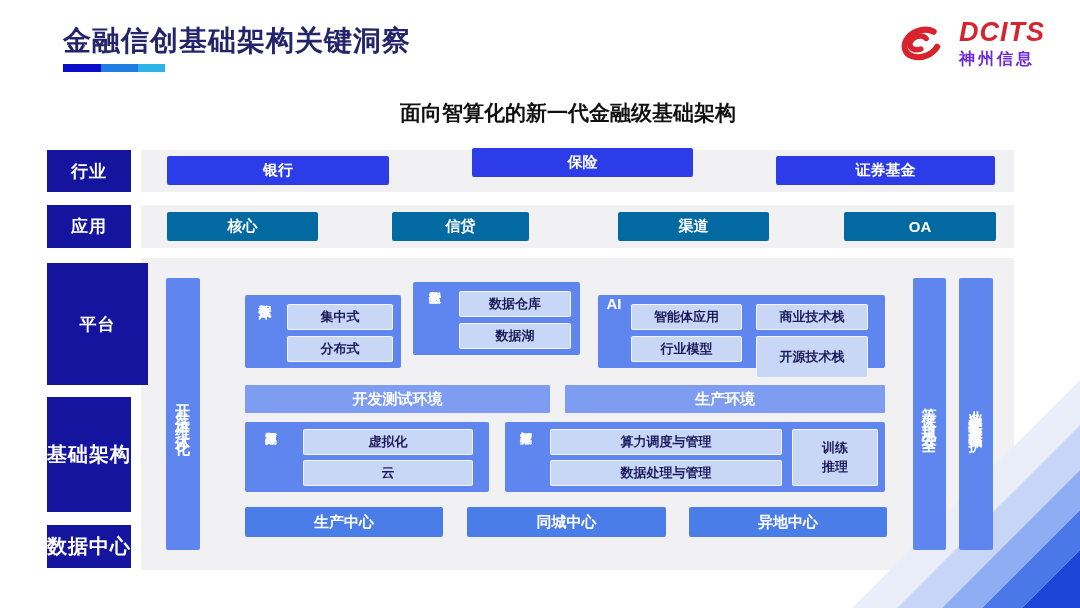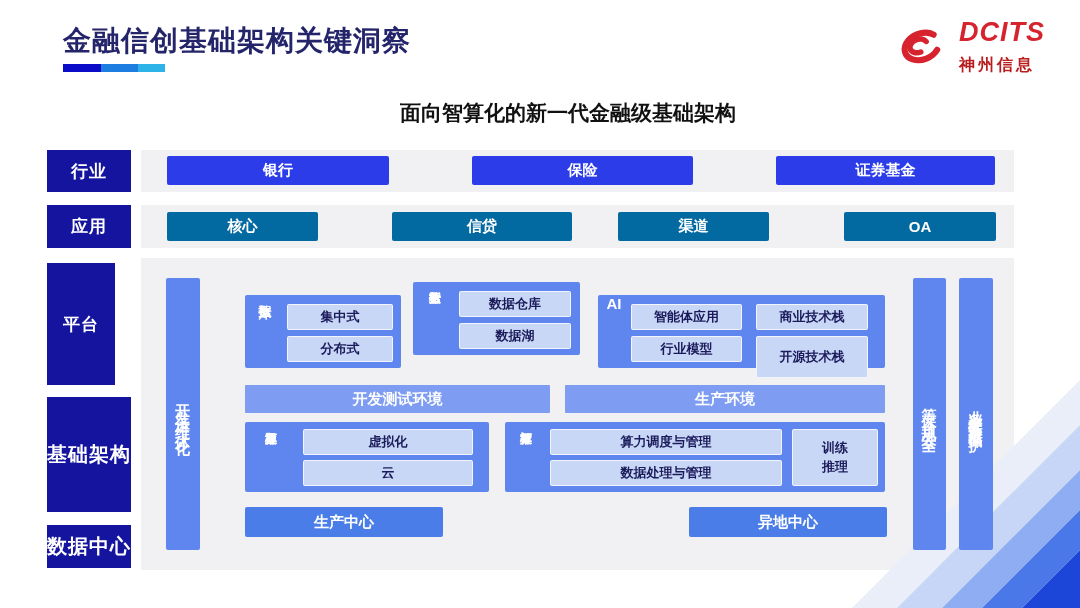--- a/index.html
+++ b/index.html
@@ -10,21 +10,21 @@
   
   .title { position:absolute; left:63px; top:22px; font-size:28px; font-weight:bold; color:#24246b; letter-spacing:1px; z-index:5; }
   .title-underline { position:absolute; left:63px; top:64px; height:8px; display:flex; z-index:5; }
   .title-underline .s1 { width:38px; background:#0b0cc7; }
   .title-underline .s2 { width:37px; background:#1d7de1; }
   .title-underline .s3 { width:27px; background:#2eb3e8; }
 
   .logo { position:absolute; right:35px; top:18px; display:flex; align-items:center; gap:8px; z-index:5; }
   .logo-swirl svg { display:block; }
   .logo-brand { font-size:27px; font-weight:bold; font-style:italic; color:#d7232e; letter-spacing:1px; line-height:1.05; }
-  .logo-company { font-size:16px; font-weight:bold; color:#b91c1c; letter-spacing:3px; margin-top:9px; }
+  .logo-company { font-size:16px; font-weight:bold; color:#6d28d9; letter-spacing:3px; margin-top:3px; }
 
   .subtitle { position:absolute; left:0; top:99px; width:1056px; text-align:center; font-size:21px; font-weight:bold; color:#111; z-index:5;margin-left:40px; }
 
   
   .rlabel { position:absolute; background:#14149e; color:#fff; font-weight:bold; font-size:17px;
             display:flex; align-items:center; justify-content:center; letter-spacing:1px; z-index:3; }
   .rlabel.small { font-size:20px; }
 
   
   .band { position:absolute; background:#f1f1f4; z-index:1; }
@@ -95,30 +95,30 @@
   <div class="band" style="left:141px;top:258px;width:873px;height:312px"></div>
 
   <div class="stripe st1"></div>
   <div class="stripe st2"></div>
   <div class="stripe st3"></div>
   <div class="stripe st4"></div>
   <div class="stripe st5"></div>
 
   <div class="rlabel" style="left:47px;top:150px;width:84px;height:42px">行业</div>
   <div class="rlabel" style="left:47px;top:205px;width:84px;height:43px">应用</div>
-  <div class="rlabel" style="left:47px;top:263px;width:68px;height:122px">平台</div>
+  <div class="rlabel" style="left:47px;top:263px;width:101px;height:122px">平台</div>
   <div class="rlabel small" style="left:47px;top:397px;width:84px;height:115px">基础架构</div>
   <div class="rlabel small" style="left:47px;top:525px;width:84px;height:43px">数据中心</div>
 
   <div class="btn btn-primary" style="left:167px;top:156px;width:222px">银行</div>
-  <div class="btn btn-primary" style="left:472px;top:156px;width:221px">保险</div>
+  <div class="btn btn-primary" style="left:472px;top:148px;width:221px">保险</div>
   <div class="btn btn-primary" style="left:776px;top:156px;width:219px">证券基金</div>
 
   <div class="btn btn-medium" style="left:167px;top:212px;width:151px">核心</div>
-  <div class="btn btn-medium" style="left:392px;top:212px;width:180px">信贷</div>
+  <div class="btn btn-medium" style="left:392px;top:212px;width:137px">信贷</div>
   <div class="btn btn-medium" style="left:618px;top:212px;width:151px">渠道</div>
   <div class="btn btn-medium" style="left:844px;top:212px;width:152px">OA</div>
 
   <div class="pillar" style="left:166px;top:278px;width:34px;height:272px">
     <span class="vtext sp6">开发运维一体化</span>
   </div>
   <div class="pillar" style="left:913px;top:278px;width:33px;height:272px">
     <span class="vtext sp6">等保合规安全</span>
   </div>
   <div class="pillar" style="left:959px;top:278px;width:34px;height:272px;font-size:14px">
@@ -167,15 +167,16 @@
       <span class="vtext">智算框架</span>
     </div>
     <div class="chip" style="left:45px;top:7px;width:232px;height:26px">算力调度与管理</div>
     <div class="chip" style="left:45px;top:38px;width:232px;height:26px">数据处理与管理</div>
     <div class="chip" style="left:287px;top:7px;width:86px;height:57px">
       <span class="wrap2">训练推理</span>
     </div>
   </div>
 
   <div class="btn btn-dc" style="left:245px;top:507px;width:198px">生产中心</div>
+  <div class="btn btn-dc" style="left:467px;top:507px;width:199px">同城中心</div>
   <div class="btn btn-dc" style="left:689px;top:507px;width:198px">异地中心</div>
 
 </div>
 
 </body></html>

